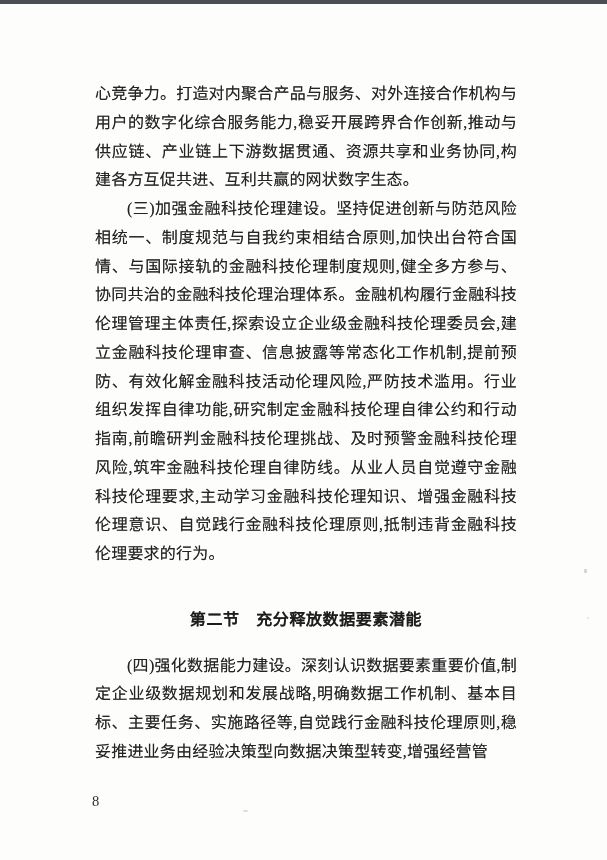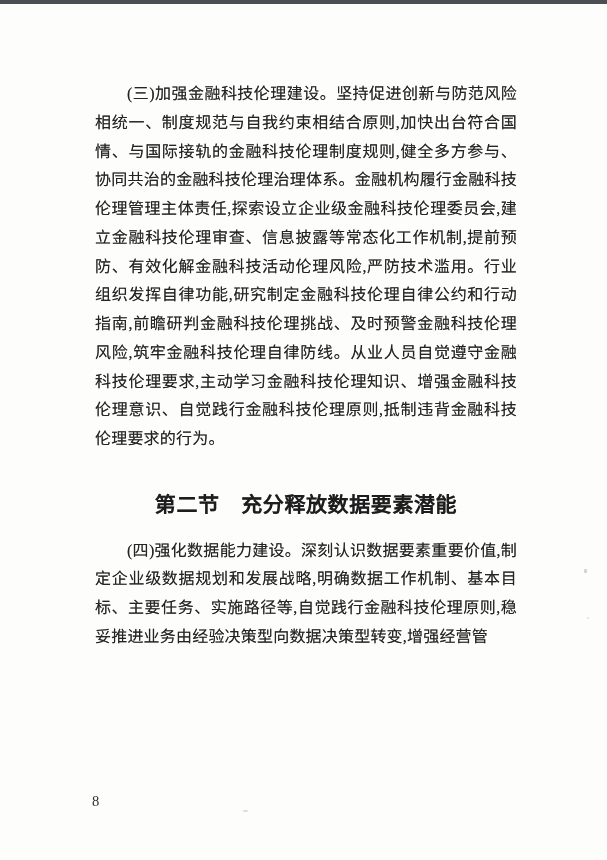--- a/index.html
+++ b/index.html
@@ -41,21 +41,21 @@
   }
   .para-indent {
     text-indent: 2em;
   }
   .section-heading {
     margin-top: 37px !important;
     margin-bottom: 17px !important;
     text-align: center;
     text-indent: 0;
     font-weight: bold;
-    font-size: 21px;
+    font-size: 16px;
     letter-spacing: 0.6px;
     color: #1d1d1d;
   }
   .page-number {
     position: absolute;
     left: 92px;
     top: 793px;
     font-size: 14.5px;
     color: #2e2e2e;
     letter-spacing: 0;
@@ -69,20 +69,21 @@
   .speck-1 { left: 584px; top: 569px; width: 3px; height: 4px; opacity: 0.8; }
   .speck-2 { left: 587px; top: 617px; width: 2px; height: 2px; opacity: 0.55; }
   .speck-3 { left: 243px; top: 810px; width: 5px; height: 2px; opacity: 0.6; }
 </style>
 </head>
 <body>
 
 <div class="scan-top-edge"></div>
 
 <div class="text-block">
+  <p>心竞争力。打造对内聚合产品与服务、对外连接合作机构与用户的数字化综合服务能力,稳妥开展跨界合作创新,推动与供应链、产业链上下游数据贯通、资源共享和业务协同,构建各方互促共进、互利共赢的网状数字生态。</p>
   <p class="para-indent">(三)加强金融科技伦理建设。坚持促进创新与防范风险相统一、制度规范与自我约束相结合原则,加快出台符合国情、与国际接轨的金融科技伦理制度规则,健全多方参与、协同共治的金融科技伦理治理体系。金融机构履行金融科技伦理管理主体责任,探索设立企业级金融科技伦理委员会,建立金融科技伦理审查、信息披露等常态化工作机制,提前预防、有效化解金融科技活动伦理风险,严防技术滥用。行业组织发挥自律功能,研究制定金融科技伦理自律公约和行动指南,前瞻研判金融科技伦理挑战、及时预警金融科技伦理风险,筑牢金融科技伦理自律防线。从业人员自觉遵守金融科技伦理要求,主动学习金融科技伦理知识、增强金融科技伦理意识、自觉践行金融科技伦理原则,抵制违背金融科技伦理要求的行为。</p>
   <p class="section-heading">第二节　充分释放数据要素潜能</p>
   <p class="para-indent">(四)强化数据能力建设。深刻认识数据要素重要价值,制定企业级数据规划和发展战略,明确数据工作机制、基本目标、主要任务、实施路径等,自觉践行金融科技伦理原则,稳妥推进业务由经验决策型向数据决策型转变,增强经营管</p>
 </div>
 
 <div class="page-number">8</div>
 
 <div class="speck speck-1"></div>
 <div class="speck speck-2"></div>
 <div class="speck speck-3"></div>

